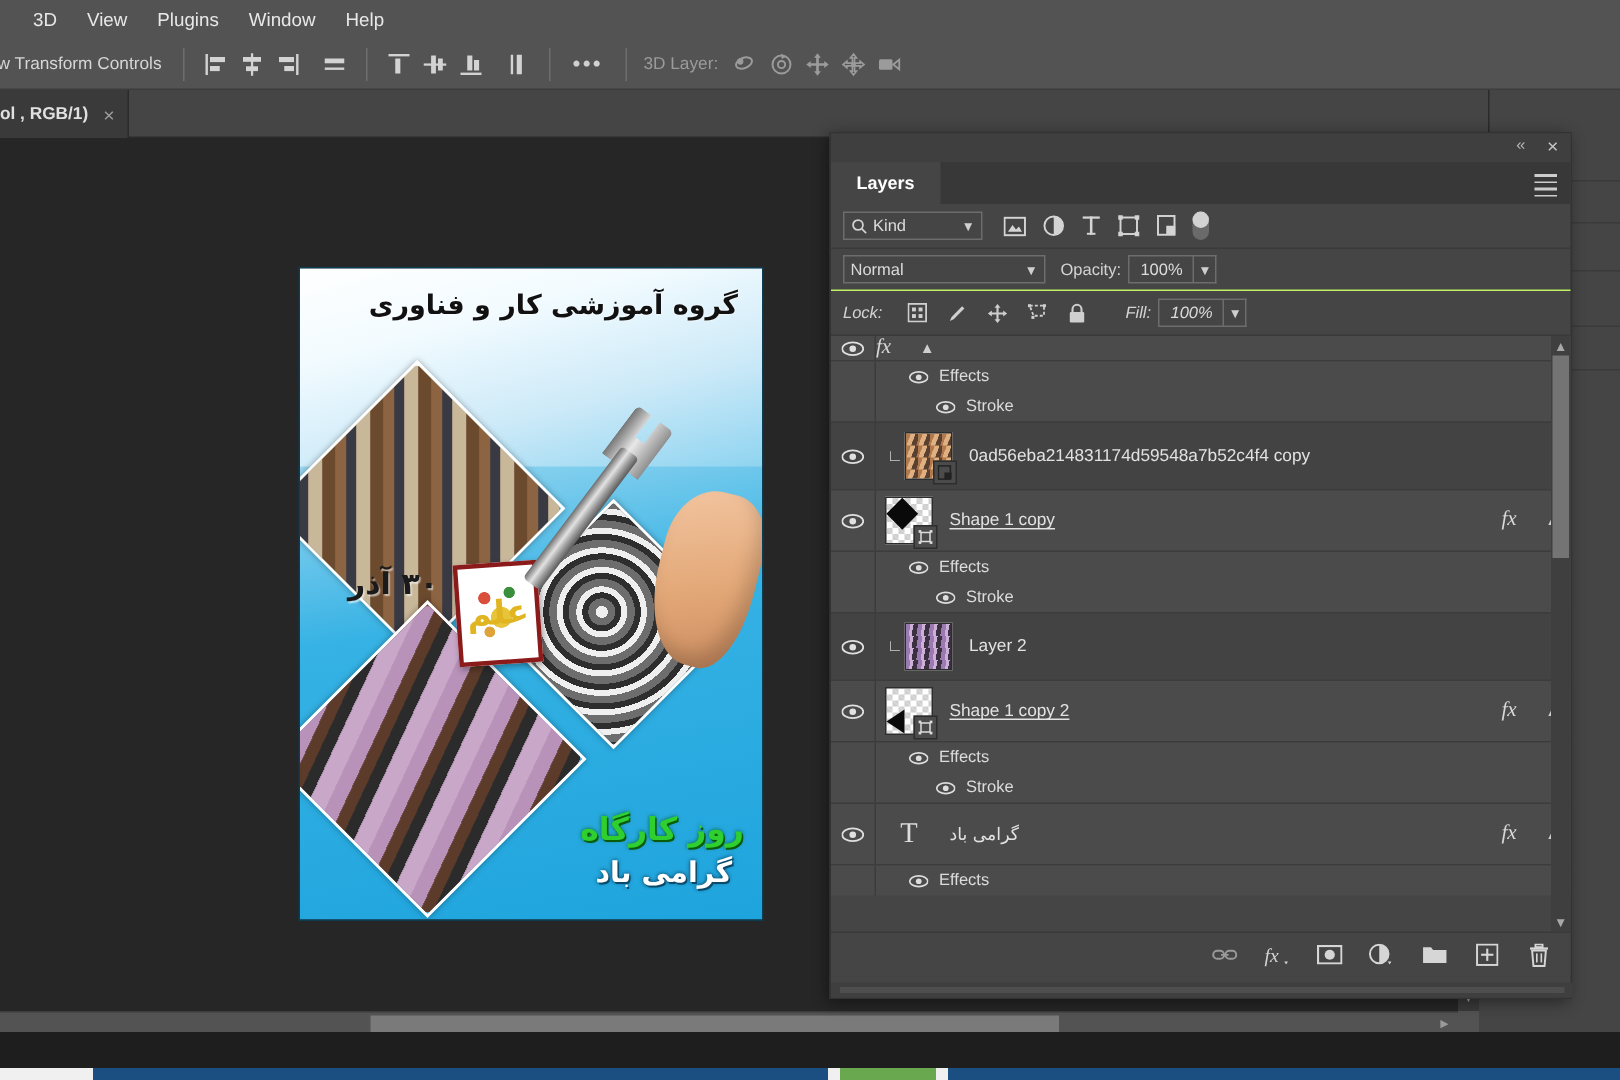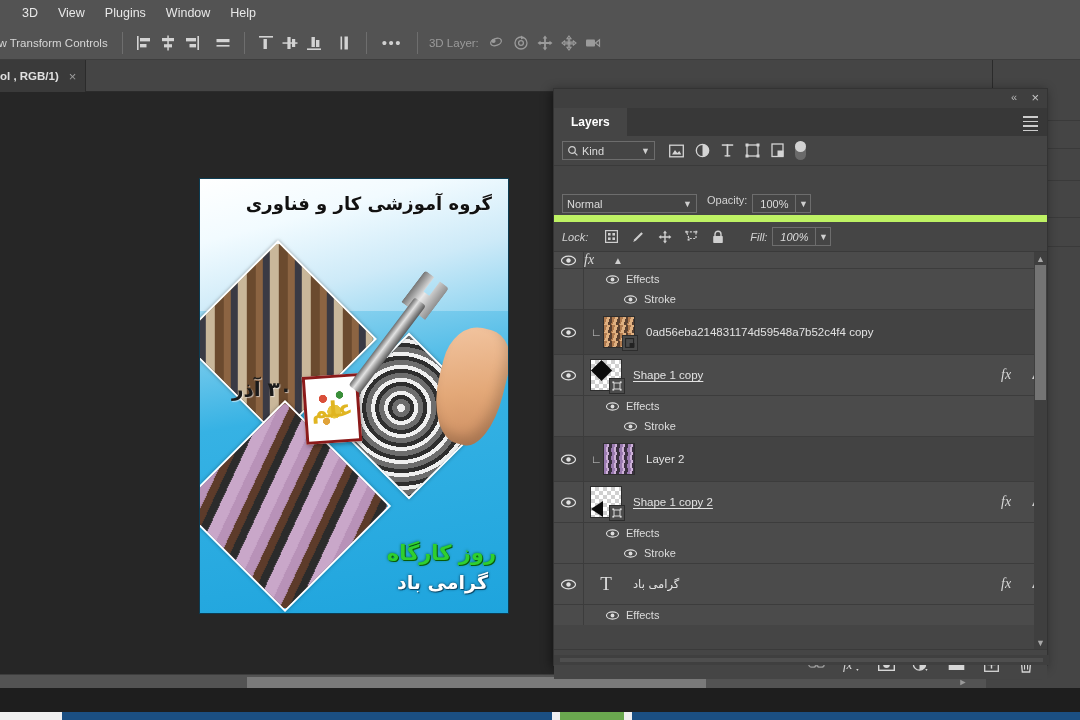--- a/index.html
+++ b/index.html
@@ -161,22 +161,22 @@
                  display: flex; align-items: center; padding: 0 4px; margin-left: 2px; }
   .kind-select .mag { width: 12px; height: 12px; margin-right: 3px; }
   .kind-select .kv { color: #dcdcdc; font-size: 11px; flex: 1; }
   .kind-select .cv { color: #cfcfcf; font-size: 9px; }
   .filt-icons { display: flex; align-items: center; gap: 11px; margin-left: 14px; }
   .toggle-pill { width: 11px; height: 19px; border-radius: 6px; background: #6a6a6a;
                  position: relative; margin-left: 10px; }
   .toggle-pill::after { content:""; position:absolute; left:0; top:0; width:11px; height:11px;
                  border-radius: 50%; background:#d2d2d2; }
 
-  .lp-blend { display: flex; height: 28px; padding: 0 8px;
-              border-bottom: 7px solid #bef264; margin-top: 28px; }
+  .lp-blend { display: flex; align-items: center; height: 28px; padding: 0 8px;
+              border-bottom: 1px solid #bef264; }
   .blend-select { width: 135px; height: 19px; background: #454545; border: 1px solid #6d6d6d;
                   display: flex; align-items: center; padding: 0 4px; }
   .blend-select .bv { color: #dcdcdc; font-size: 11px; flex: 1; }
   .blend-select .cv { color: #cfcfcf; font-size: 9px; }
   .lp-lbl { color: #d3d3d3; font-size: 11px; margin-left: 10px; margin-right: 5px; }
   .num-box { height: 19px; min-width: 44px; background: #454545; border: 1px solid #6d6d6d;
              display: flex; align-items: center; justify-content: center; }
   .num-box span { color: #dcdcdc; font-size: 11px; }
   .num-caret { width: 15px; height: 19px; border: 1px solid #6d6d6d; border-left: none;
                display: flex; align-items: center; justify-content: center; color: #cfcfcf; font-size: 9px; }

